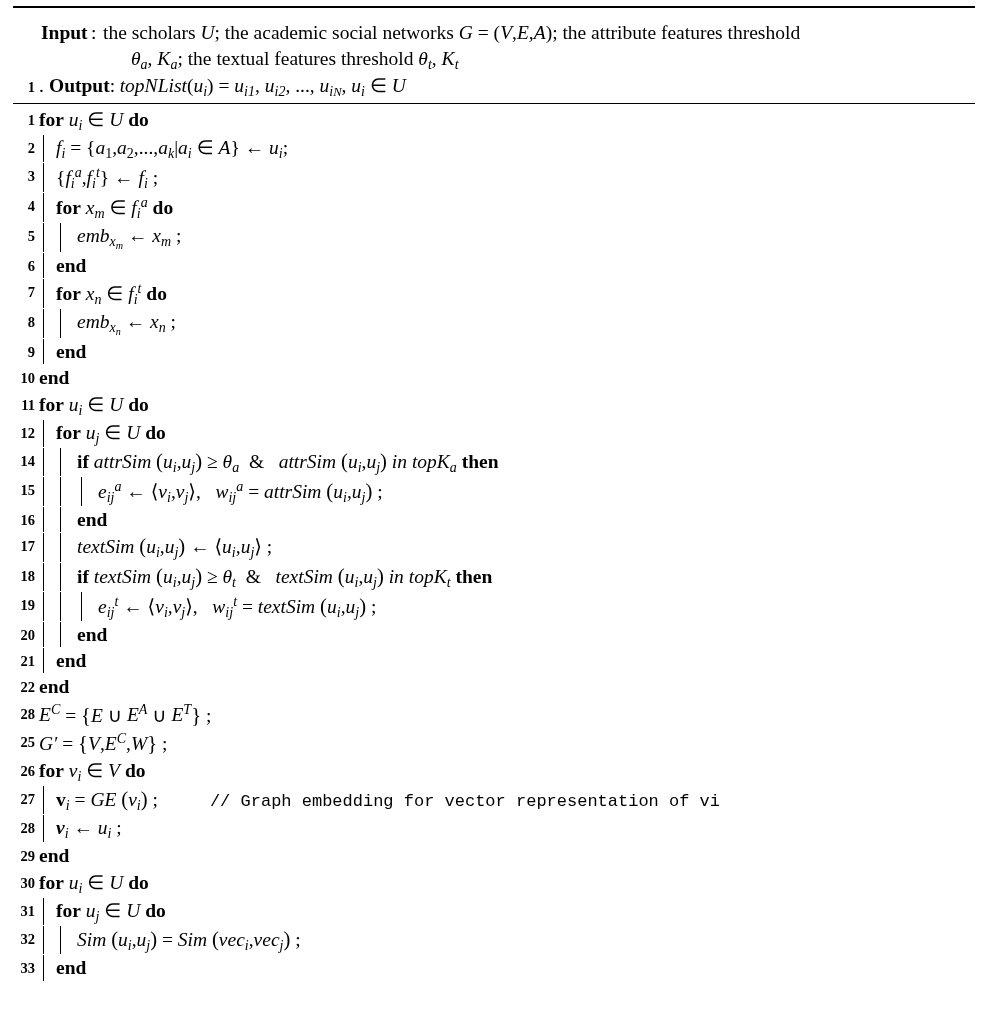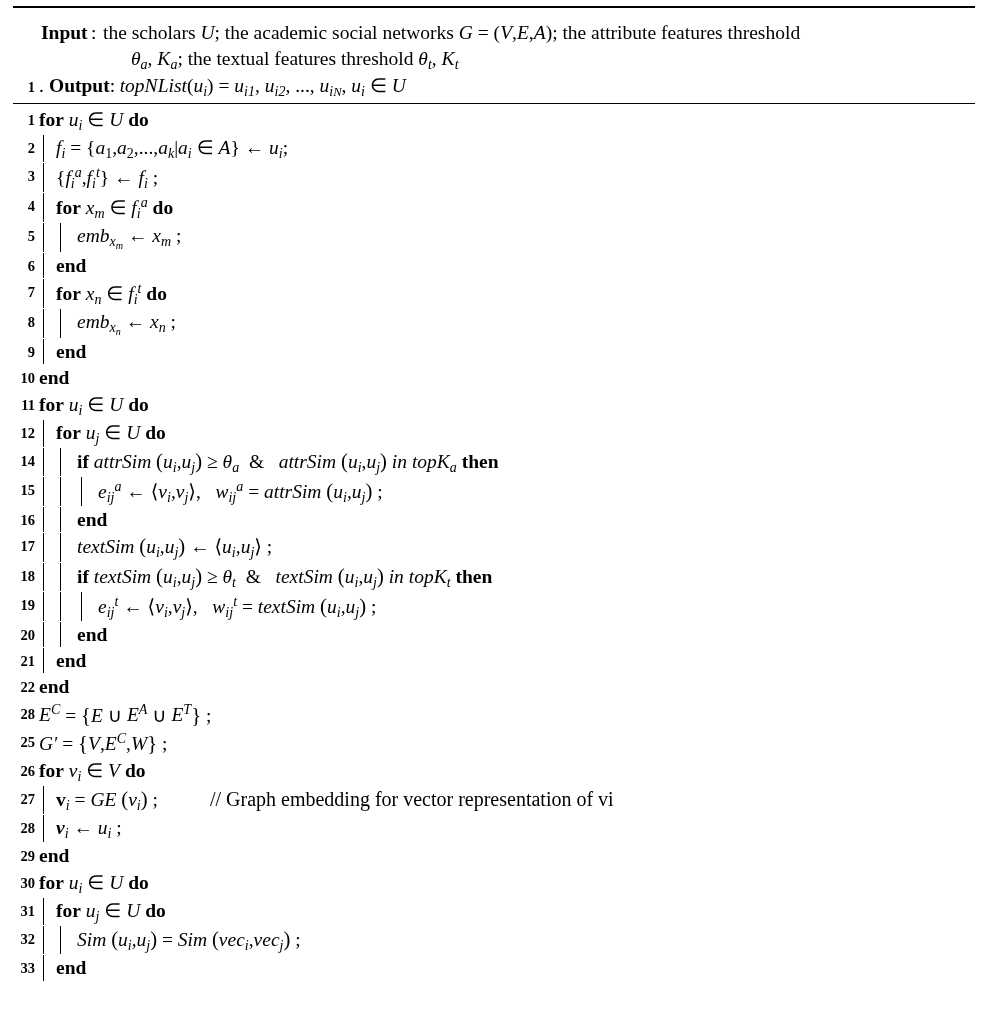--- a/index.html
+++ b/index.html
@@ -90,22 +90,22 @@
     display: inline-block;
     position: relative;
   }
   
   .g1 { padding-left: 12px; border-left: 1px solid #000; margin-left: 4px; }
   .g2 { padding-left: 16px; border-left: 1px solid #000; margin-left: 4px; }
   .g3 { padding-left: 16px; border-left: 1px solid #000; margin-left: 4px; }
   .kw { font-weight: bold; text-align: right; }
   .it { font-style: italic; }
   .mono {
-    font-family: Liberation Serif, serif;
-    font-size: 20px;
+    font-family: Liberation Mono, monospace;
+    font-size: 17px;
   }
   .sub {
     font-size: 0.72em;
     vertical-align: -0.28em;
   }
   .sup {
     font-size: 0.72em;
     vertical-align: 0.48em;
   }
   .bold-up { font-weight: bold; font-style: normal; }

